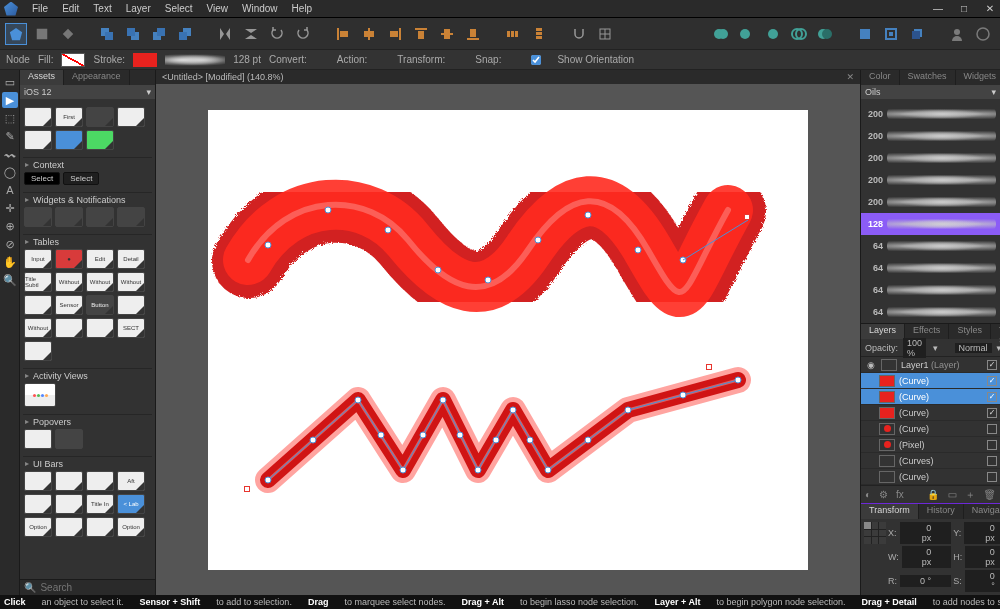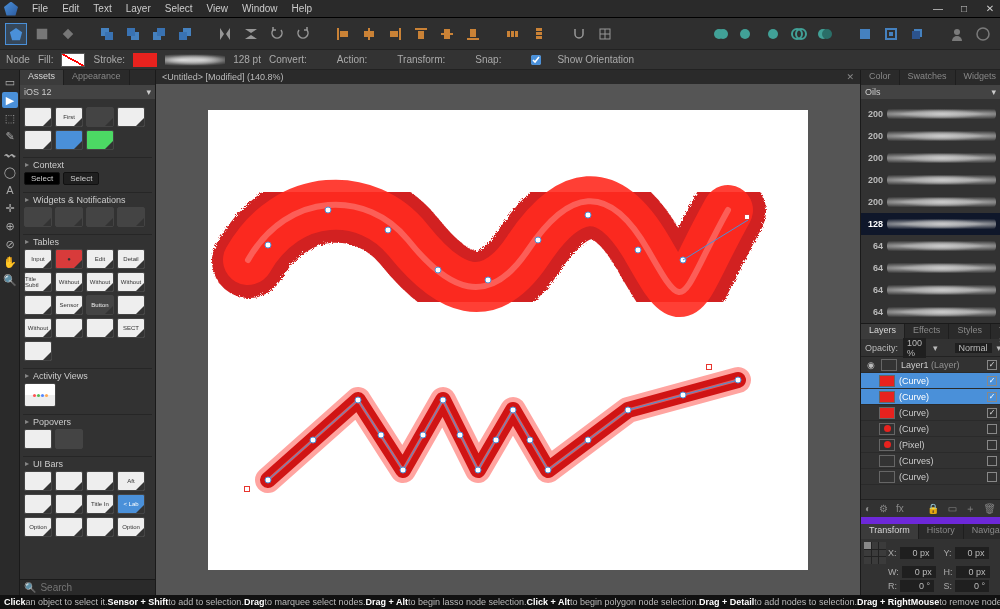--- a/index.html
+++ b/index.html
@@ -192,21 +192,21 @@
   background:#323232;
   border-left:1px solid #1a1a1a;
   display:flex;
   flex-direction:column;
   min-height:0;
 }
 .brush-row {
   display:flex; align-items:center; gap:4px;
   height:22px; padding:0 4px;font-weight:bold;
 }
-.brush-row.selected { background:#0f172a; }
+.brush-row.selected { background:#8b5cf6; }
 .brush-sz { width:18px; text-align:right; color:#bbb; font-size:9px; }
 .brush-row.selected .brush-sz{color:#fff;}
 .brush-stroke {
   flex:1; height:14px;
   background:
     radial-gradient(ellipse at 20% 50%, rgba(200,200,200,.8) 0%, transparent 55%),
     radial-gradient(ellipse at 50% 50%, rgba(220,220,220,.9) 0%, transparent 55%),
     radial-gradient(ellipse at 80% 50%, rgba(200,200,200,.8) 0%, transparent 55%);
   border-radius:6px;
 }
@@ -228,31 +228,31 @@
 .layer .thumb.stroke{background:#333;}
 .layer .cb{width:10px;height:10px;border:1px solid #888;margin-left:auto;display:flex;align-items:center;justify-content:center;}
 .layer .cb.on::after{content:"✓";font-size:8px;color:#ddd;}
 .layer.sel .cb.on::after{color:#fff;}
 .layer.indent{padding-left:18px;}
 .eye{width:12px;text-align:center;color:#bbb;}
 
 .layer-foot{height:18px;display:flex;align-items:center;gap:8px;padding:0 4px;color:#888;border-top:1px solid #222;}
 .layer-foot span{font-size:10px;}
 
-.transform-panel{background:#323232;border-top:7px solid #6d28d9;}
+.transform-panel{background:#323232;border-top:1px solid #6d28d9;}
 .t-grid{display:grid;grid-template-columns:22px 1fr 1fr;gap:2px;padding:3px;align-items:center;}
 .anch{width:22px;height:22px;display:grid;grid-template-columns:repeat(3,1fr);grid-template-rows:repeat(3,1fr);gap:1px;background:#222;}
 .anch div{background:#3b3b3b;}
 .anch div.a{background:#888;}
 .t-cell{display:flex;align-items:center;gap:3px;font-size:9px;color:#aaa;}
-.t-cell .val{background:#1f1f1f;padding:1px 4px;min-width:34px;text-align:right;color:#bbb;}
+.t-cell .val{background:#1f1f1f;padding:1px 20px;min-width:34px;text-align:right;color:#bbb;}
 
 .status {
   height:14px;background:#111;color:#bbb;font-size:9px;
-  display:flex;align-items:center;gap:0;padding:0 4px;
+  display:flex;align-items:center;gap:16px;padding:0 4px;
   overflow:hidden;white-space:nowrap;
 }
 .status b{color:#fff;font-weight:600;}
 svg { display:block; }
 </style>
 </head>
 <body>
 
 <div class="menubar">
   <div class="logo"></div>
@@ -831,13 +831,13 @@
           </div>
         <div class="t-cell">
             <span>S:</span>
             <span class="val">0 °</span>
           </div>
       </div>
     </div>
   </div>
 </div>
 
-<div class="status" id="status"><b>Click</b> an object to select it. <b>Sensor + Shift</b> to add to selection. <b>Drag</b> to marquee select nodes. <b>Drag + Alt</b> to begin lasso node selection. <b>Click + Alt</b> to begin polygon node selection. <b>Drag + Detail</b> to add nodes to selection. <b>Drag + RightMouse</b> to remove nodes from selection.  to toggle node selection.</div>
+<div class="status" id="status"><b>Click</b> an object to select it. <b>Sensor + Shift</b> to add to selection. <b>Drag</b> to marquee select nodes. <b>Drag + Alt</b> to begin lasso node selection. <b>Layer + Alt</b> to begin polygon node selection. <b>Drag + Detail</b> to add nodes to selection. <b>Drag + RightMouse</b> to remove nodes from selection.  to toggle node selection.</div>
 
 </body></html>

